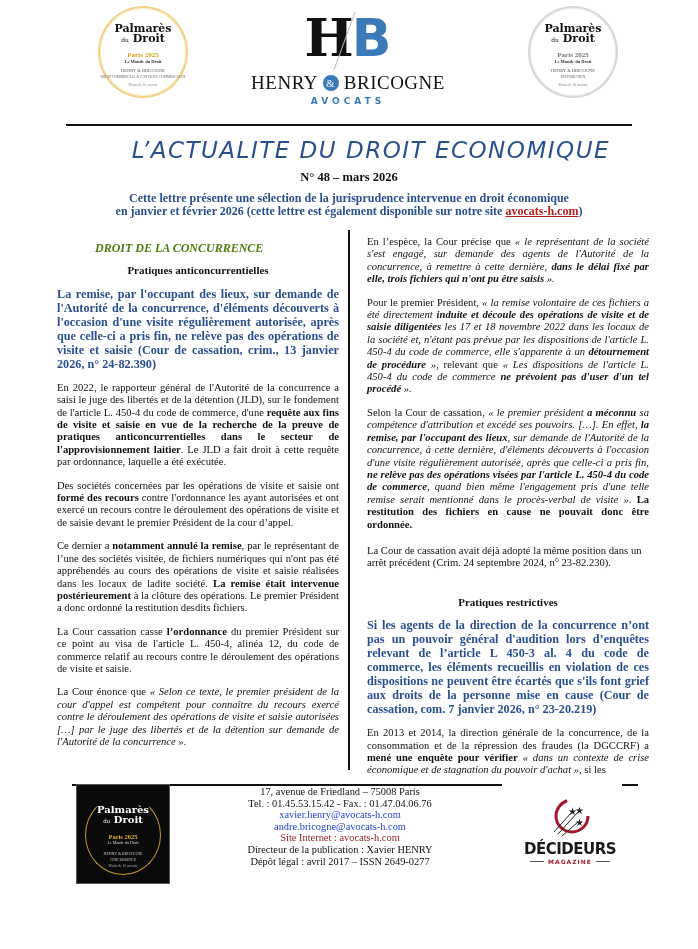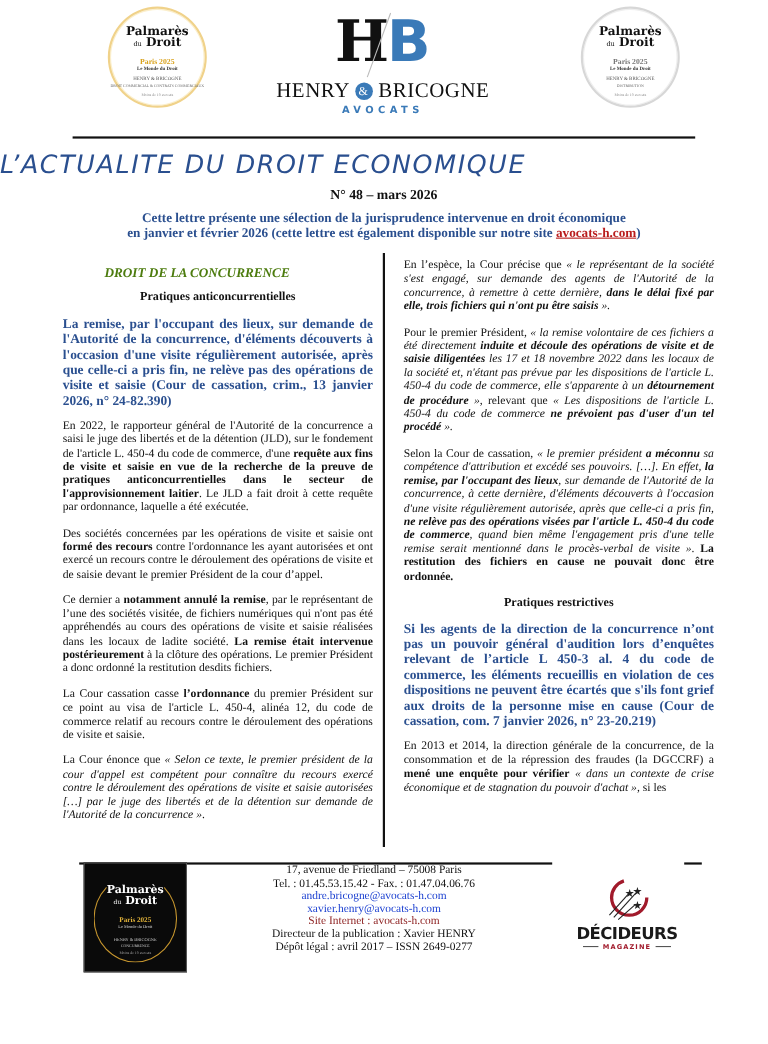--- a/index.html
+++ b/index.html
@@ -26,21 +26,21 @@
   .logo .mono { position: relative; height: 48px; font-size: 52px; line-height: 48px; font-weight: bold; }
   .logo .mono .h { font-family: "DejaVu Serif", serif; color: #111; letter-spacing: -2px; }
   .logo .mono .slash { position: absolute; left: 96px; top: -4px; width: 1px; height: 62px; background: #bbb; transform: rotate(20deg); }
   .logo .mono .b { font-family: "DejaVu Sans", sans-serif; color: #3a7ab8; }
   .logo .firm { font-family: "Liberation Serif", serif; font-size: 19px; letter-spacing: 0.5px; margin-top: 10px; color: #111; }
   .logo .firm .amp { display: inline-block; width: 16px; height: 16px; border-radius: 50%; background: #3a7ab8; color: #fff; font-size: 11px; line-height: 16px; vertical-align: 2px; }
   .logo .avocats { font-family: "DejaVu Sans", sans-serif; font-size: 9px; letter-spacing: 4px; color: #3a7ab8; font-weight: bold; margin-top: 2px; }
 
   .rule-top { position: absolute; left: 66px; top: 124px; width: 566px; height: 2px; background: #111; }
 
-  .main-title { position: absolute; left: 0; top: 137px; width: 610px; text-align: left; font-family: "DejaVu Sans", sans-serif; font-style: italic; font-size: 23px; letter-spacing: 1.5px; color: #2a4f8f; }
+  .main-title { position: absolute; left: 0; top: 137px; width: 610px; text-align: right; font-family: "DejaVu Sans", sans-serif; font-style: italic; font-size: 23px; letter-spacing: 1.5px; color: #2a4f8f; }
   .issue { position: absolute; left: 0; top: 170px; width: 698px; text-align: center; font-weight: bold; font-size: 12.5px; }
   .intro { position: absolute; left: 0; top: 192px; width: 698px; text-align: center; font-weight: bold; font-size: 12px; line-height: 13px; color: #2a4f8f; }
   .intro a { color: #b91c1c; text-decoration: underline; }
 
   
   .col { position: absolute; top: 236px; font-size: 10.6px; line-height: 12.4px; text-align: justify; }
   .col.left { left: 57px; width: 282px; }
   .col.right { left: 367px; width: 282px; }
   .divider { position: absolute; left: 348px; top: 230px; width: 1.5px; height: 540px; background: #111; }
 
@@ -127,20 +127,21 @@
   <p><span>La Cour cassation casse </span><b>l’ordonnance</b><span> du premier Président sur ce point au visa de l'article L. 450-4, alinéa 12, du code de commerce relatif au recours contre le déroulement des opérations de visite et saisie.</span></p>
   <p><span>La Cour énonce que </span><i>« Selon ce texte, le premier président de la cour d'appel est compétent pour connaître du recours exercé contre le déroulement des opérations de visite et saisie autorisées […] par le juge des libertés et de la détention sur demande de l'Autorité de la concurrence »</i><span>.</span></p>
 </div>
 
 <div class="divider"></div>
 
 <div class="col right">
   <p><span>En l’espèce, la Cour précise que </span><i>« le représentant de la société s'est engagé, sur demande des agents de l'Autorité de la concurrence, à remettre à cette dernière, </i><b><i>dans le délai fixé par elle, trois fichiers qui n'ont pu être saisis</i></b><i> ».</i></p>
   <p><span>Pour le premier Président, </span><i>« la remise volontaire de ces fichiers a été directement </i><b><i>induite et découle des opérations de visite et de saisie diligentées</i></b><i> les 17 et 18 novembre 2022 dans les locaux de la société et, n'étant pas prévue par les dispositions de l'article L. 450-4 du code de commerce, elle s'apparente à un </i><b><i>détournement de procédure</i></b><i> »</i><span>, relevant que </span><i>« Les dispositions de l'article L. 450-4 du code de commerce </i><b><i>ne prévoient pas d'user d'un tel procédé</i></b><i> ».</i></p>
   <p><span>Selon la Cour de cassation, </span><i>« le premier président </i><b><i>a méconnu</i></b><i> sa compétence d'attribution et excédé ses pouvoirs. […]. En effet, </i><b><i>la remise, par l'occupant des lieux</i></b><i>, sur demande de l'Autorité de la concurrence, à cette dernière, d'éléments découverts à l'occasion d'une visite régulièrement autorisée, après que celle-ci a pris fin, </i><b><i>ne relève pas des opérations visées par l'article L. 450-4 du code de commerce</i></b><i>, quand bien même l'engagement pris d'une telle remise serait mentionné dans le procès-verbal de visite »</i><span>. </span><b>La restitution des fichiers en cause ne pouvait donc être ordonnée.</b></p>
+  <p style="text-align:left; margin-top:14px; margin-bottom:26px;">La Cour de cassation avait déjà adopté la même position dans un arrêt précédent (Crim. 24 septembre 2024, n° 23-82.230).</p>
   <div class="sub-title">Pratiques restrictives</div>
   <div class="headline">Si les agents de la direction de la concurrence n’ont pas un pouvoir général d'audition lors d’enquêtes relevant de l’article L 450-3 al. 4 du code de commerce, les éléments recueillis en violation de ces dispositions ne peuvent être écartés que s'ils font grief aux droits de la personne mise en cause (Cour de cassation, com. 7 janvier 2026, n° 23-20.219)</div>
   <p><span>En 2013 et 2014, la direction générale de la concurrence, de la consommation et de la répression des fraudes (la DGCCRF) a </span><b>mené une enquête pour vérifier</b><span> </span><i>« dans un contexte de crise économique et de stagnation du pouvoir d'achat »</i><span>, si les</span></p>
 </div>
 
 <div class="rule-foot-l"></div>
 <div class="rule-foot-r"></div>
 
 <div class="foot-badge">
   <div class="ring"></div>
@@ -148,22 +149,22 @@
   <div class="b-city">Paris 2025</div>
   <div class="b-pub">Le Monde du Droit</div>
   <div class="b-firm">HENRY &amp; BRICOGNE</div>
   <div class="b-cat">CONCURRENCE</div>
   <div class="b-foot">Moins de 10 avocats</div>
 </div>
 
 <div class="foot-info">
   <div>17, avenue de Friedland – 75008 Paris</div>
   <div>Tel. : 01.45.53.15.42 - Fax. : 01.47.04.06.76</div>
+  <div class="mail">xavier.henry@avocats-h.com</div>
   <div class="mail">andre.bricogne@avocats-h.com</div>
-  <div class="mail">xavier.henry@avocats-h.com</div>
   <div class="site">Site Internet : avocats-h.com</div>
   <div>Directeur de la publication : Xavier HENRY</div>
   <div>Dépôt légal : avril 2017 – ISSN 2649-0277</div>
 </div>
 
 <div class="decideurs">
   <svg width="44" height="40" viewBox="0 0 44 40">
     <circle cx="24" cy="18" r="16" fill="none" stroke="#a11a2b" stroke-width="3" stroke-dasharray="70 30"></circle>
     <line x1="6" y1="34" x2="24" y2="14" stroke="#222" stroke-width="1"></line>
     <line x1="10" y1="36" x2="30" y2="14" stroke="#222" stroke-width="1"></line>

